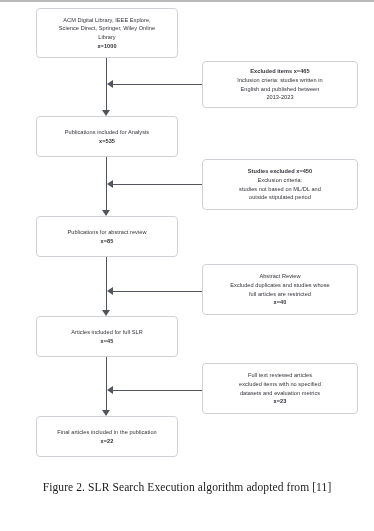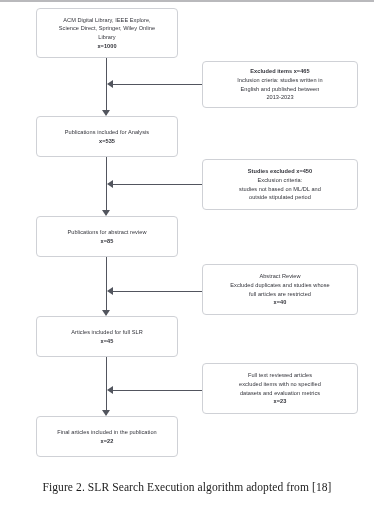--- a/index.html
+++ b/index.html
@@ -205,14 +205,14 @@
       <div class="txt">
         <div>Full text reviewed articles</div>
         <div>excluded items with no specified</div>
         <div>datasets and evaluation metrics</div>
         <div class="b">x=23</div>
       </div>
     </div>
 
   </div>
 
-  <div id="caption">Figure 2. SLR Search Execution algorithm adopted from [18]</div>
+  <div id="caption">Figure 2. SLR Search Execution algorithm adopted from [11]</div>
 </div>
 
 </body></html>

